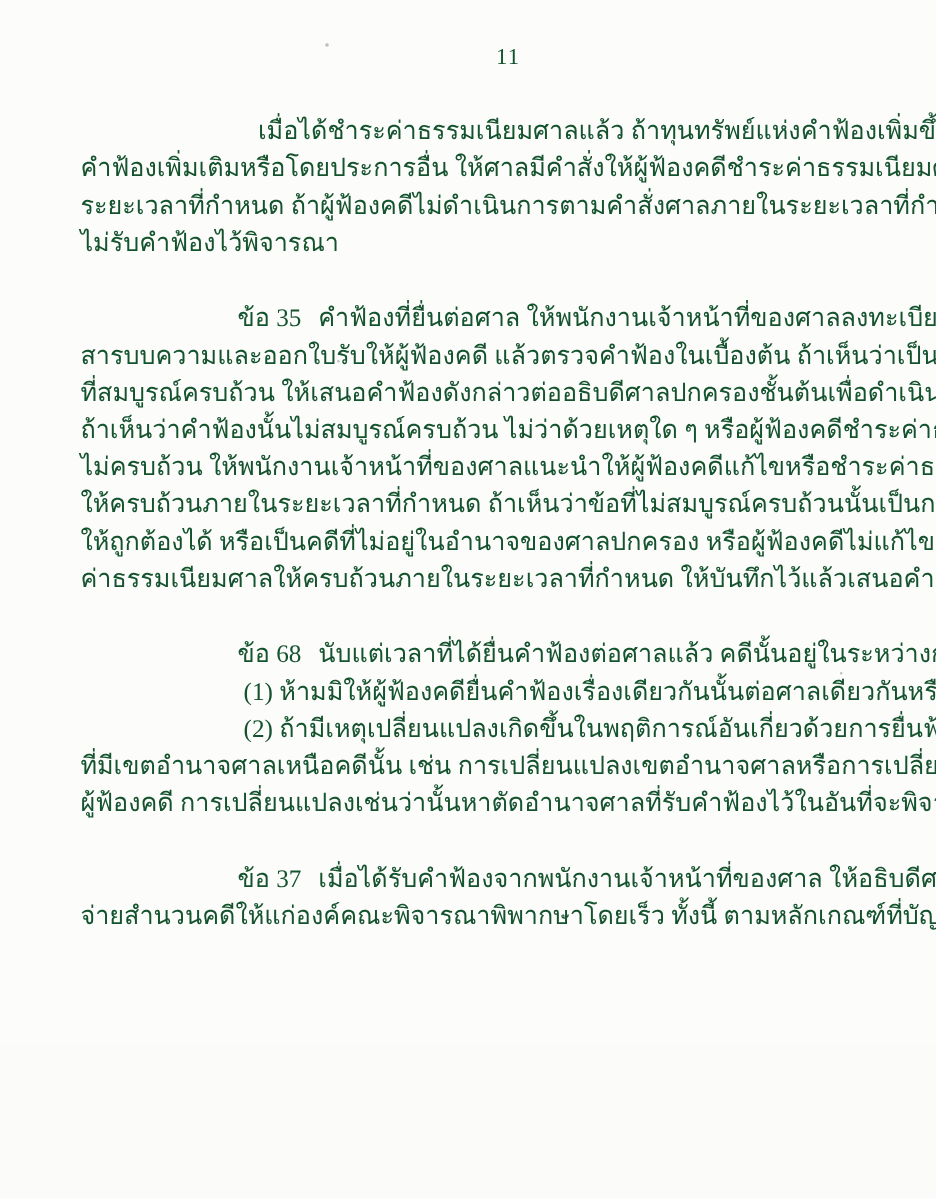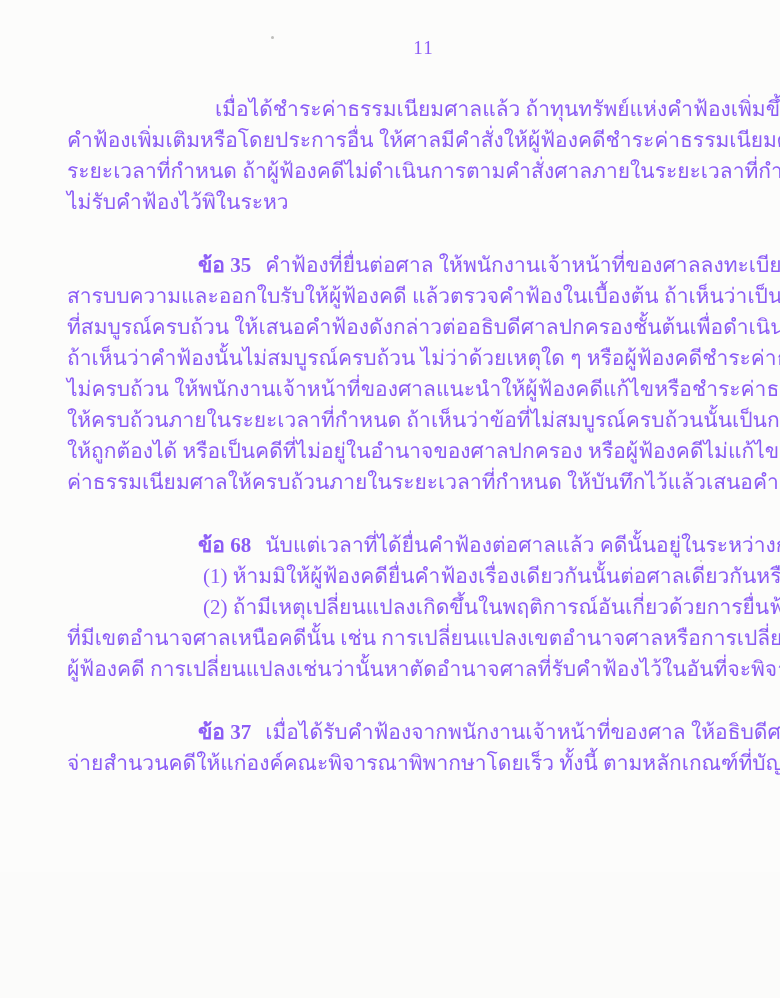--- a/index.html
+++ b/index.html
@@ -5,21 +5,21 @@
   html, body {
     margin: 0;
     padding: 0;
     background: #fbfbfa;
   }
   .page {
     position: relative;
     width: 780px;
     height: 872px;
     background: #fcfcfb;
-    color: #8b5cf6;
+    color: #14532d;
     font-family: "Liberation Serif", "DejaVu Serif", serif;
     font-size: 21px;
     line-height: 31px;
     overflow: hidden;
     box-sizing: border-box;
     padding: 34px 58px 0 67px;
   }
   .page-number {
     text-align: center;
     padding-left: 58px; 
@@ -31,42 +31,42 @@
     margin-top: 32px;
   }
   .line {
     white-space: nowrap;
     height: 31px;
   }
   .indent      { padding-left: 148px; }
   .indent-sec  { padding-left: 131px; }
   .indent-item { padding-left: 136px; }
   .sec-label {
-    font-weight: bold;
+    font-weight: normal;
     margin-right: 14px;
   }
   .speck {
     position: absolute;
     background: #8a8a86;
     border-radius: 50%;
     opacity: .55;
   }
 </style>
 </head>
 <body>
 
 <div class="page">
 
   <div class="page-number">11</div>
 
   <div class="paragraph">
     <div class="line indent">เมื่อได้ชำระค่าธรรมเนียมศาลแล้ว ถ้าทุนทรัพย์แห่งคำฟ้องเพิ่มขึ้น ไม่ว่าจะโดยการยื่น</div>
     <div class="line">คำฟ้องเพิ่มเติมหรือโดยประการอื่น ให้ศาลมีคำสั่งให้ผู้ฟ้องคดีชำระค่าธรรมเนียมศาลเพิ่มภายใน</div>
     <div class="line">ระยะเวลาที่กำหนด ถ้าผู้ฟ้องคดีไม่ดำเนินการตามคำสั่งศาลภายในระยะเวลาที่กำหนด ให้ศาลมีคำสั่ง</div>
-    <div class="line">ไม่รับคำฟ้องไว้พิในระหว</div>
+    <div class="line">ไม่รับคำฟ้องไว้พิจารณา</div>
   </div>
 
   <div class="paragraph">
     <div class="line indent-sec">
       <span class="sec-label">ข้อ 35</span><span>คำฟ้องที่ยื่นต่อศาล ให้พนักงานเจ้าหน้าที่ของศาลลงทะเบียนคดีใน</span>
     </div>
     <div class="line">สารบบความและออกใบรับให้ผู้ฟ้องคดี แล้วตรวจคำฟ้องในเบื้องต้น ถ้าเห็นว่าเป็นคำฟ้อง</div>
     <div class="line">ที่สมบูรณ์ครบถ้วน ให้เสนอคำฟ้องดังกล่าวต่ออธิบดีศาลปกครองชั้นต้นเพื่อดำเนินการต่อไป</div>
     <div class="line">ถ้าเห็นว่าคำฟ้องนั้นไม่สมบูรณ์ครบถ้วน ไม่ว่าด้วยเหตุใด ๆ  หรือผู้ฟ้องคดีชำระค่าธรรมเนียมศาล</div>
     <div class="line">ไม่ครบถ้วน ให้พนักงานเจ้าหน้าที่ของศาลแนะนำให้ผู้ฟ้องคดีแก้ไขหรือชำระค่าธรรมเนียมศาล</div>

